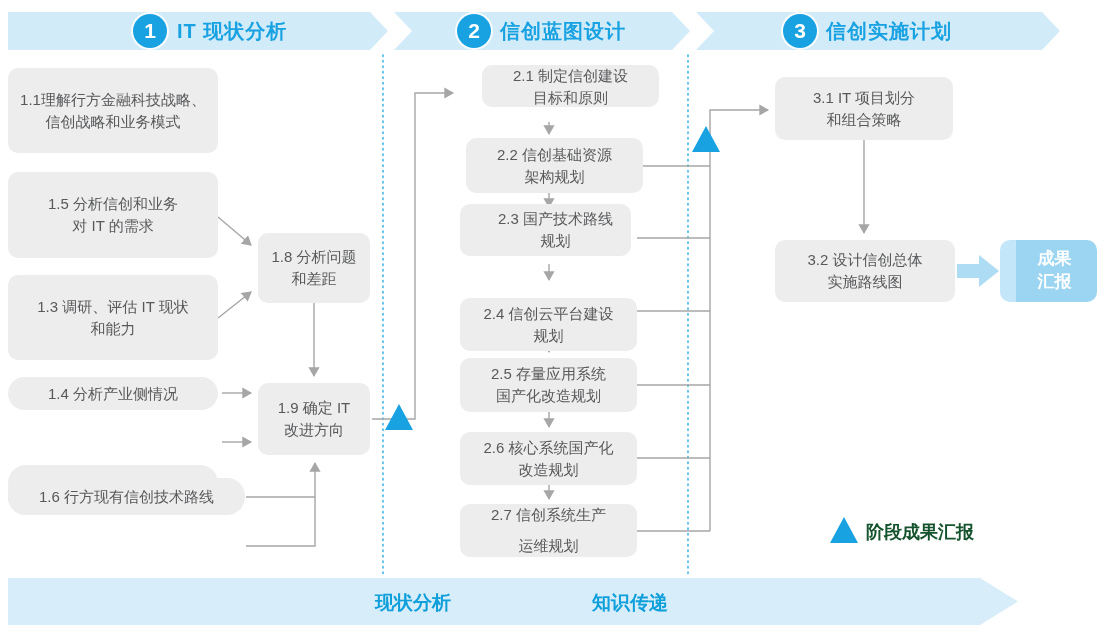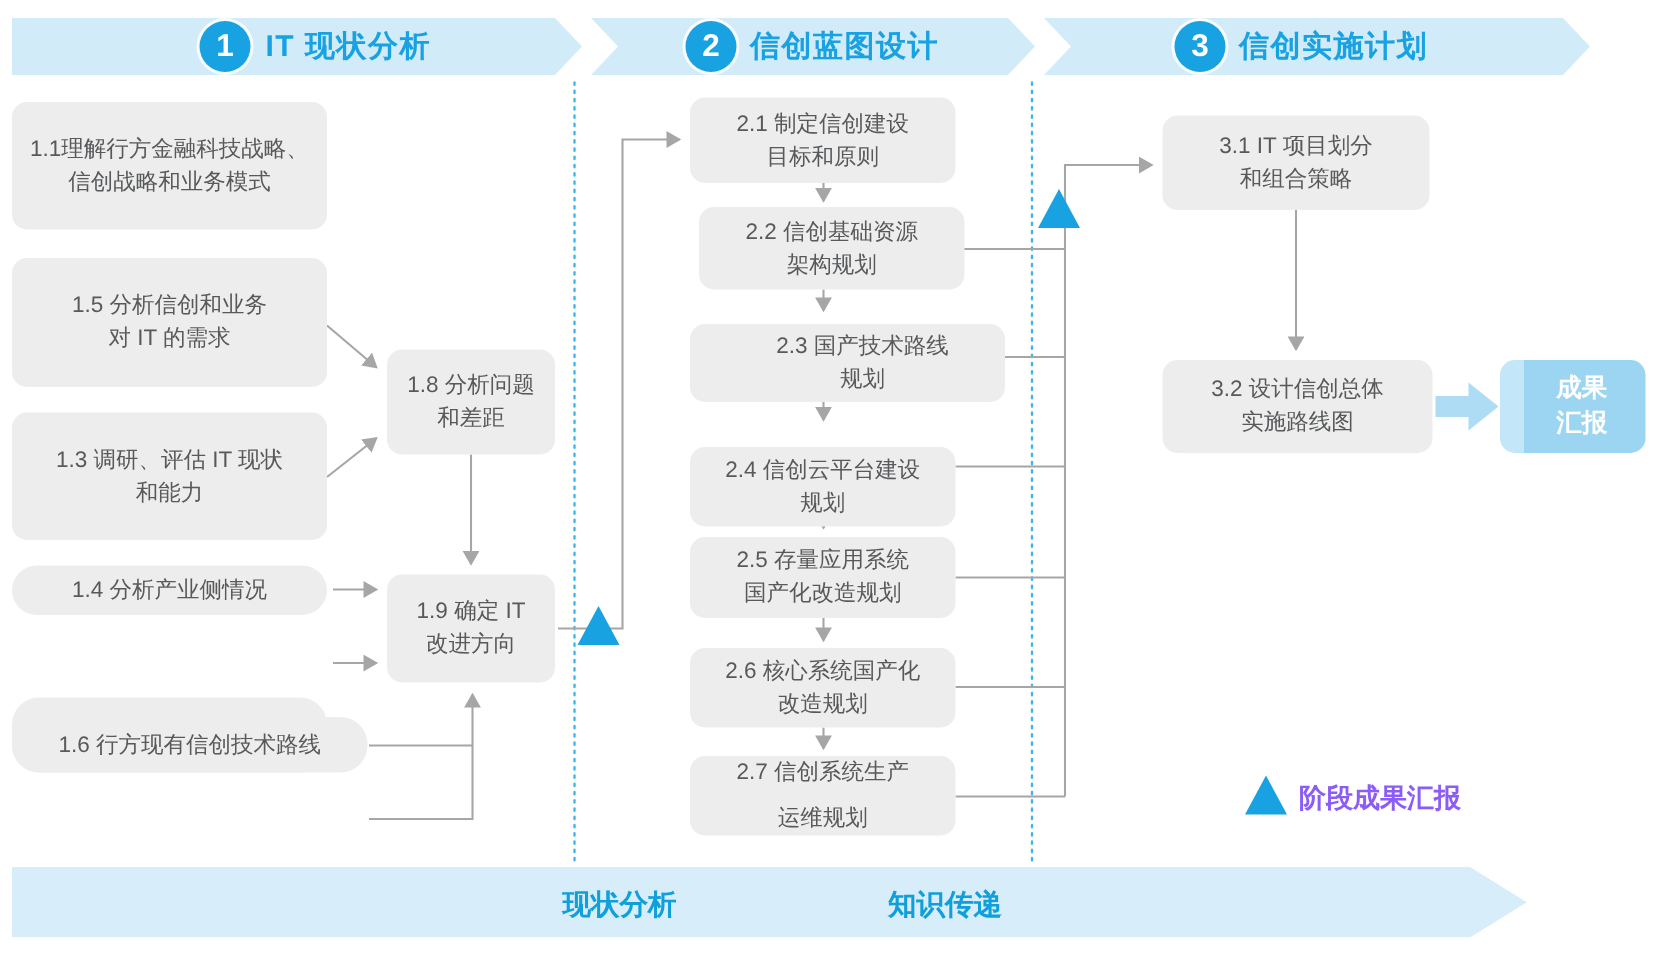--- a/index.html
+++ b/index.html
@@ -37,21 +37,21 @@
   .report-box{
     position:absolute;left:1000px;top:240px;width:97px;height:62px;border-radius:10px;
     background:linear-gradient(90deg,#c3e7f8 0px,#c3e7f8 16px,#9bd5f2 16px);
     color:#ffffff;font-weight:bold;font-size:17px;line-height:1.35;
     display:flex;flex-direction:column;align-items:center;justify-content:center;
     padding-left:12px;box-sizing:border-box;z-index:2;text-align:center;
   }
   .report-box span{display:block;white-space:nowrap;}
   
   .legend-label{
-    position:absolute;left:866px;top:520px;color:#8b5cf6;font-weight:bold;font-size:18px;z-index:3;white-space:nowrap;
+    position:absolute;left:866px;top:520px;color:#14532d;font-weight:bold;font-size:18px;z-index:3;white-space:nowrap;
   }
   .footer-label{
     position:absolute;top:590px;color:#0f9fdb;font-weight:bold;font-size:19px;z-index:3;white-space:nowrap;
   }
   svg.wires{position:absolute;left:0;top:0;z-index:1;}
   .ln{stroke:#a6a6a6;stroke-width:1.4;fill:none;}
   .dot{stroke:#3fb6e8;stroke-width:1.6;fill:none;stroke-dasharray:1.5 4;stroke-linecap:round;}
 </style>
 </head>
 <body>
@@ -143,29 +143,29 @@
   </div>
   <div class="box" style="left:258px;top:233px;width:112px;height:70px;">
     <span>1.8 分析问题</span>
     <span>和差距</span>
   </div>
   <div class="box" style="left:258px;top:383px;width:112px;height:72px;">
     <span>1.9 确定 IT</span>
     <span>改进方向</span>
   </div>
 
-  <div class="box" style="left:460px;top:65px;width:177px;height:57px;">
+  <div class="box" style="left:482px;top:65px;width:177px;height:42px;justify-content:space-between;">
     <span>2.1 制定信创建设</span>
     <span>目标和原则</span>
   </div>
   <div class="box" style="left:466px;top:138px;width:177px;height:55px;">
     <span>2.2 信创基础资源</span>
     <span>架构规划</span>
   </div>
-  <div class="box" style="left:460px;top:216px;width:210px;height:52px;padding-left:24px;">
+  <div class="box" style="left:460px;top:204px;width:171px;height:52px;padding-left:24px;">
     <span>2.3 国产技术路线</span>
     <span>规划</span>
   </div>
   <div class="box" style="left:460px;top:298px;width:177px;height:53px;">
     <span>2.4 信创云平台建设</span>
     <span>规划</span>
   </div>
   <div class="box" style="left:460px;top:358px;width:177px;height:54px;">
     <span>2.5 存量应用系统</span>
     <span>国产化改造规划</span>

